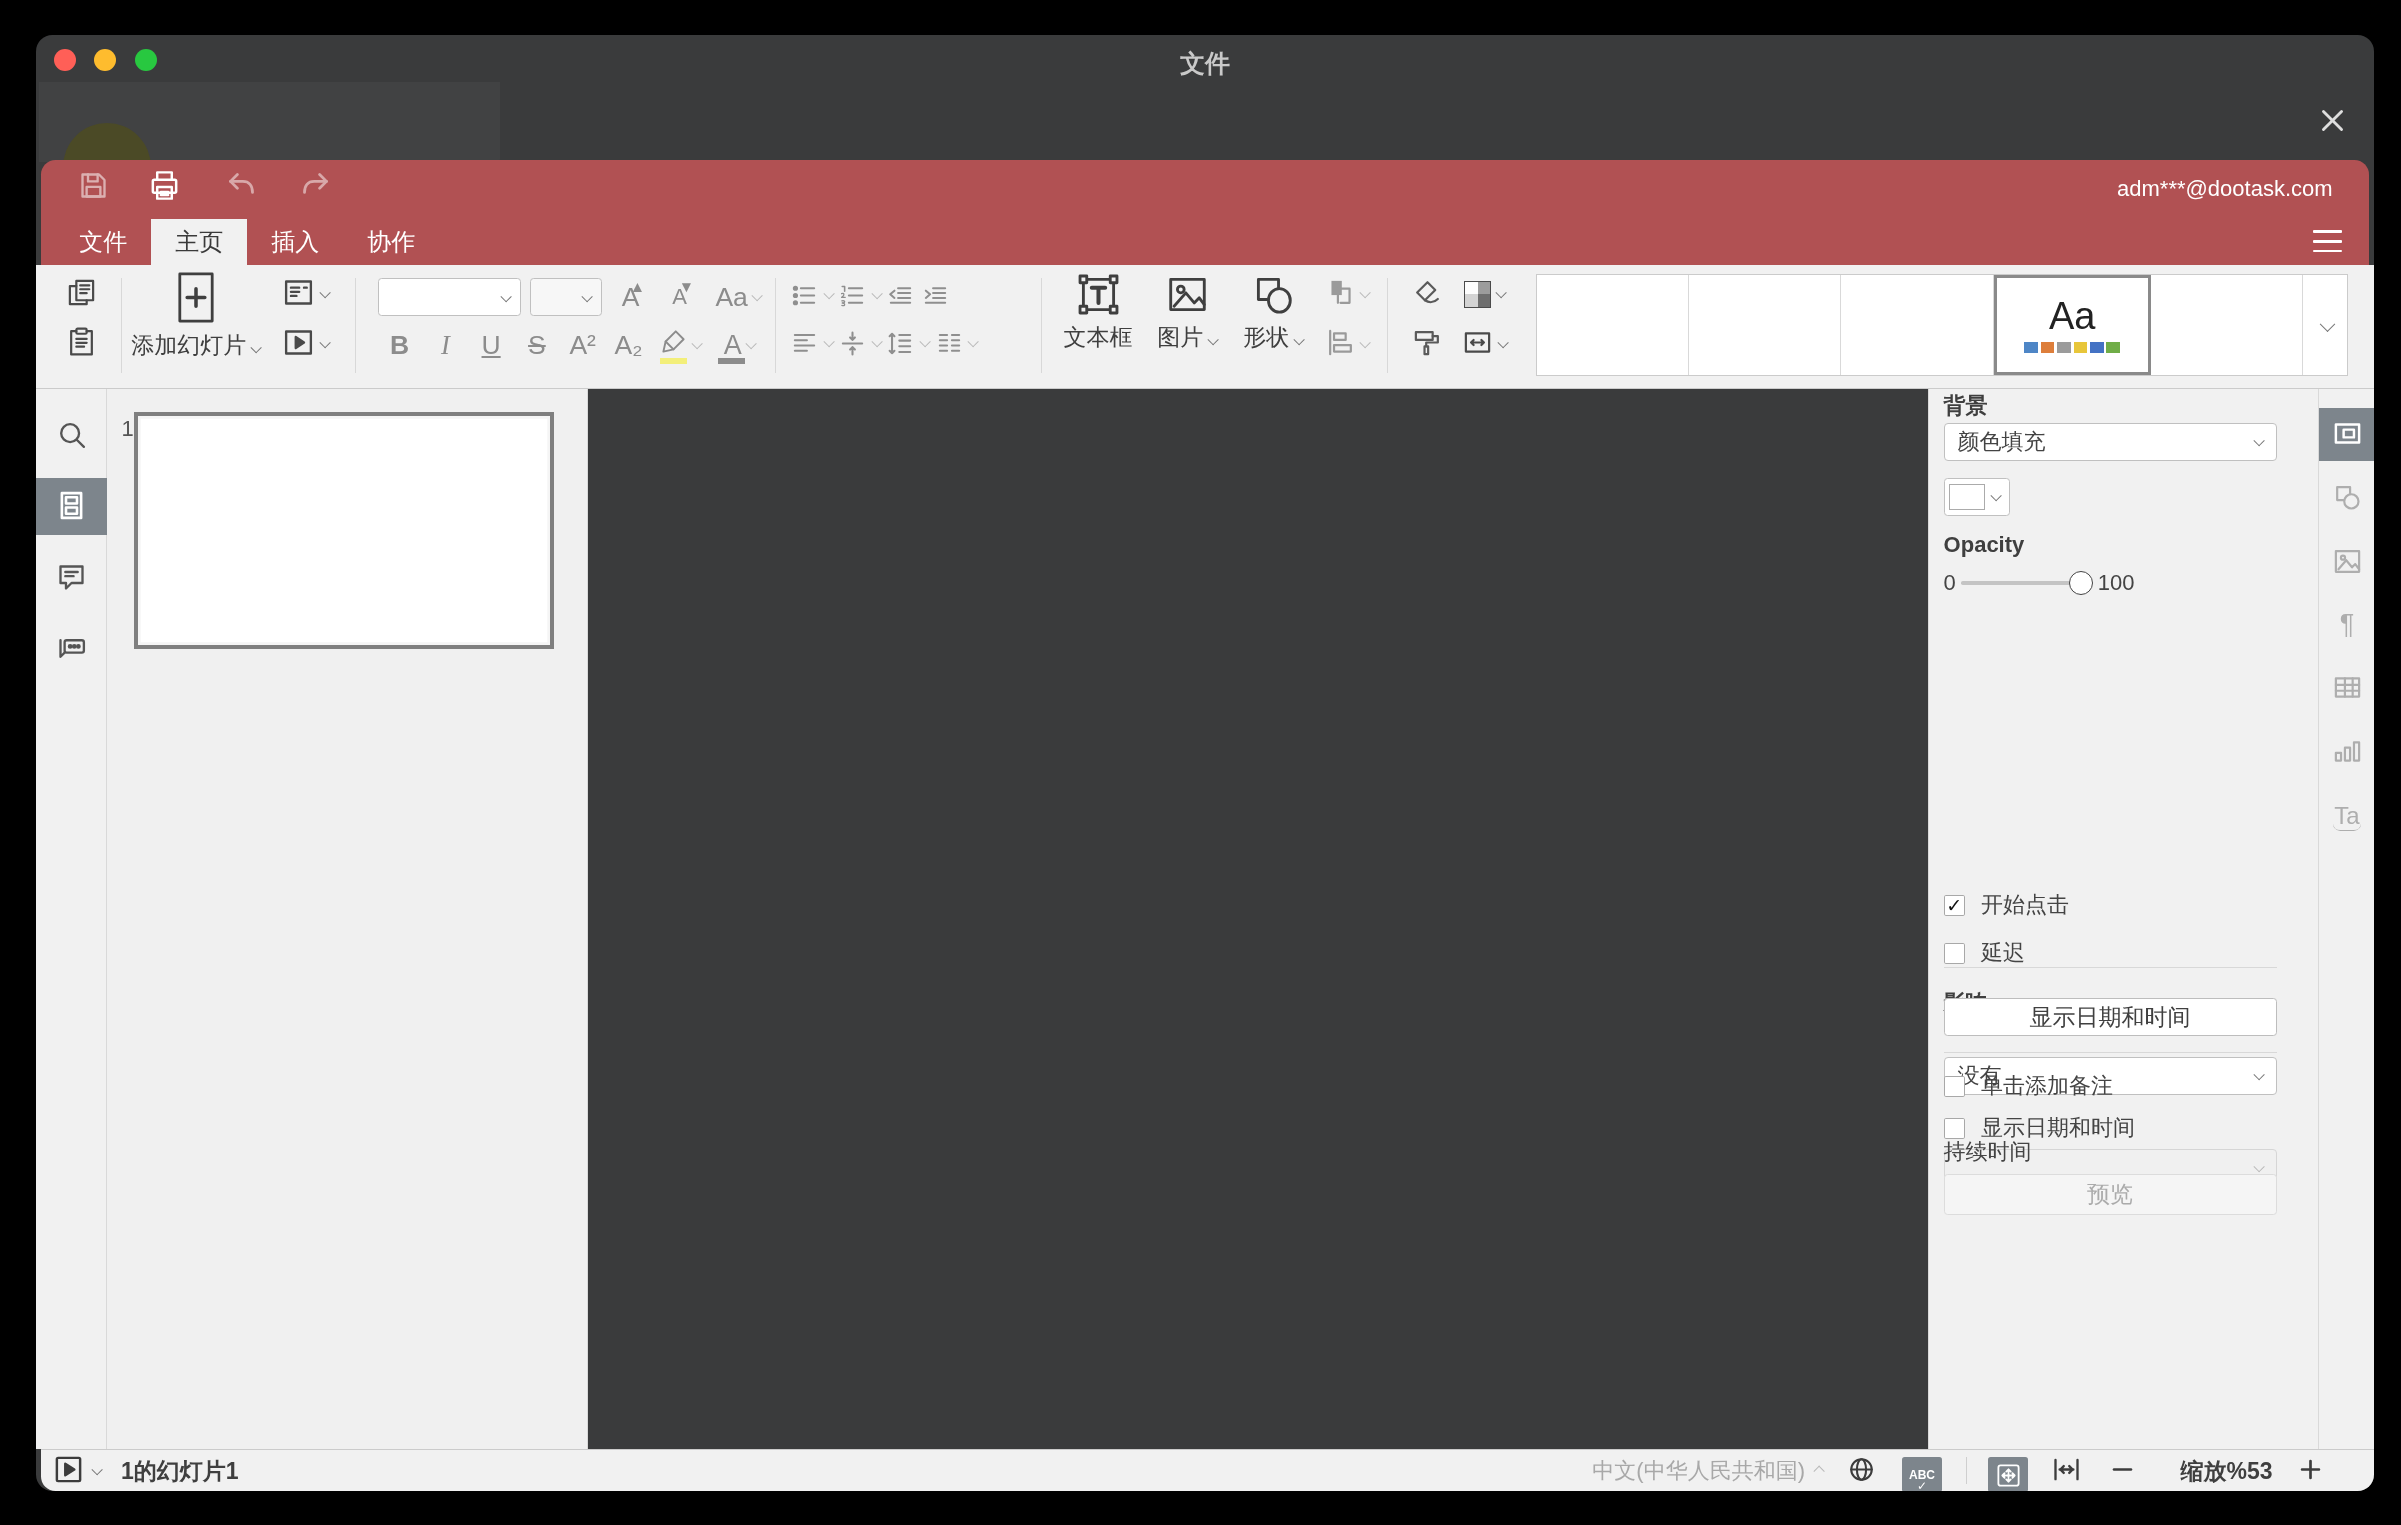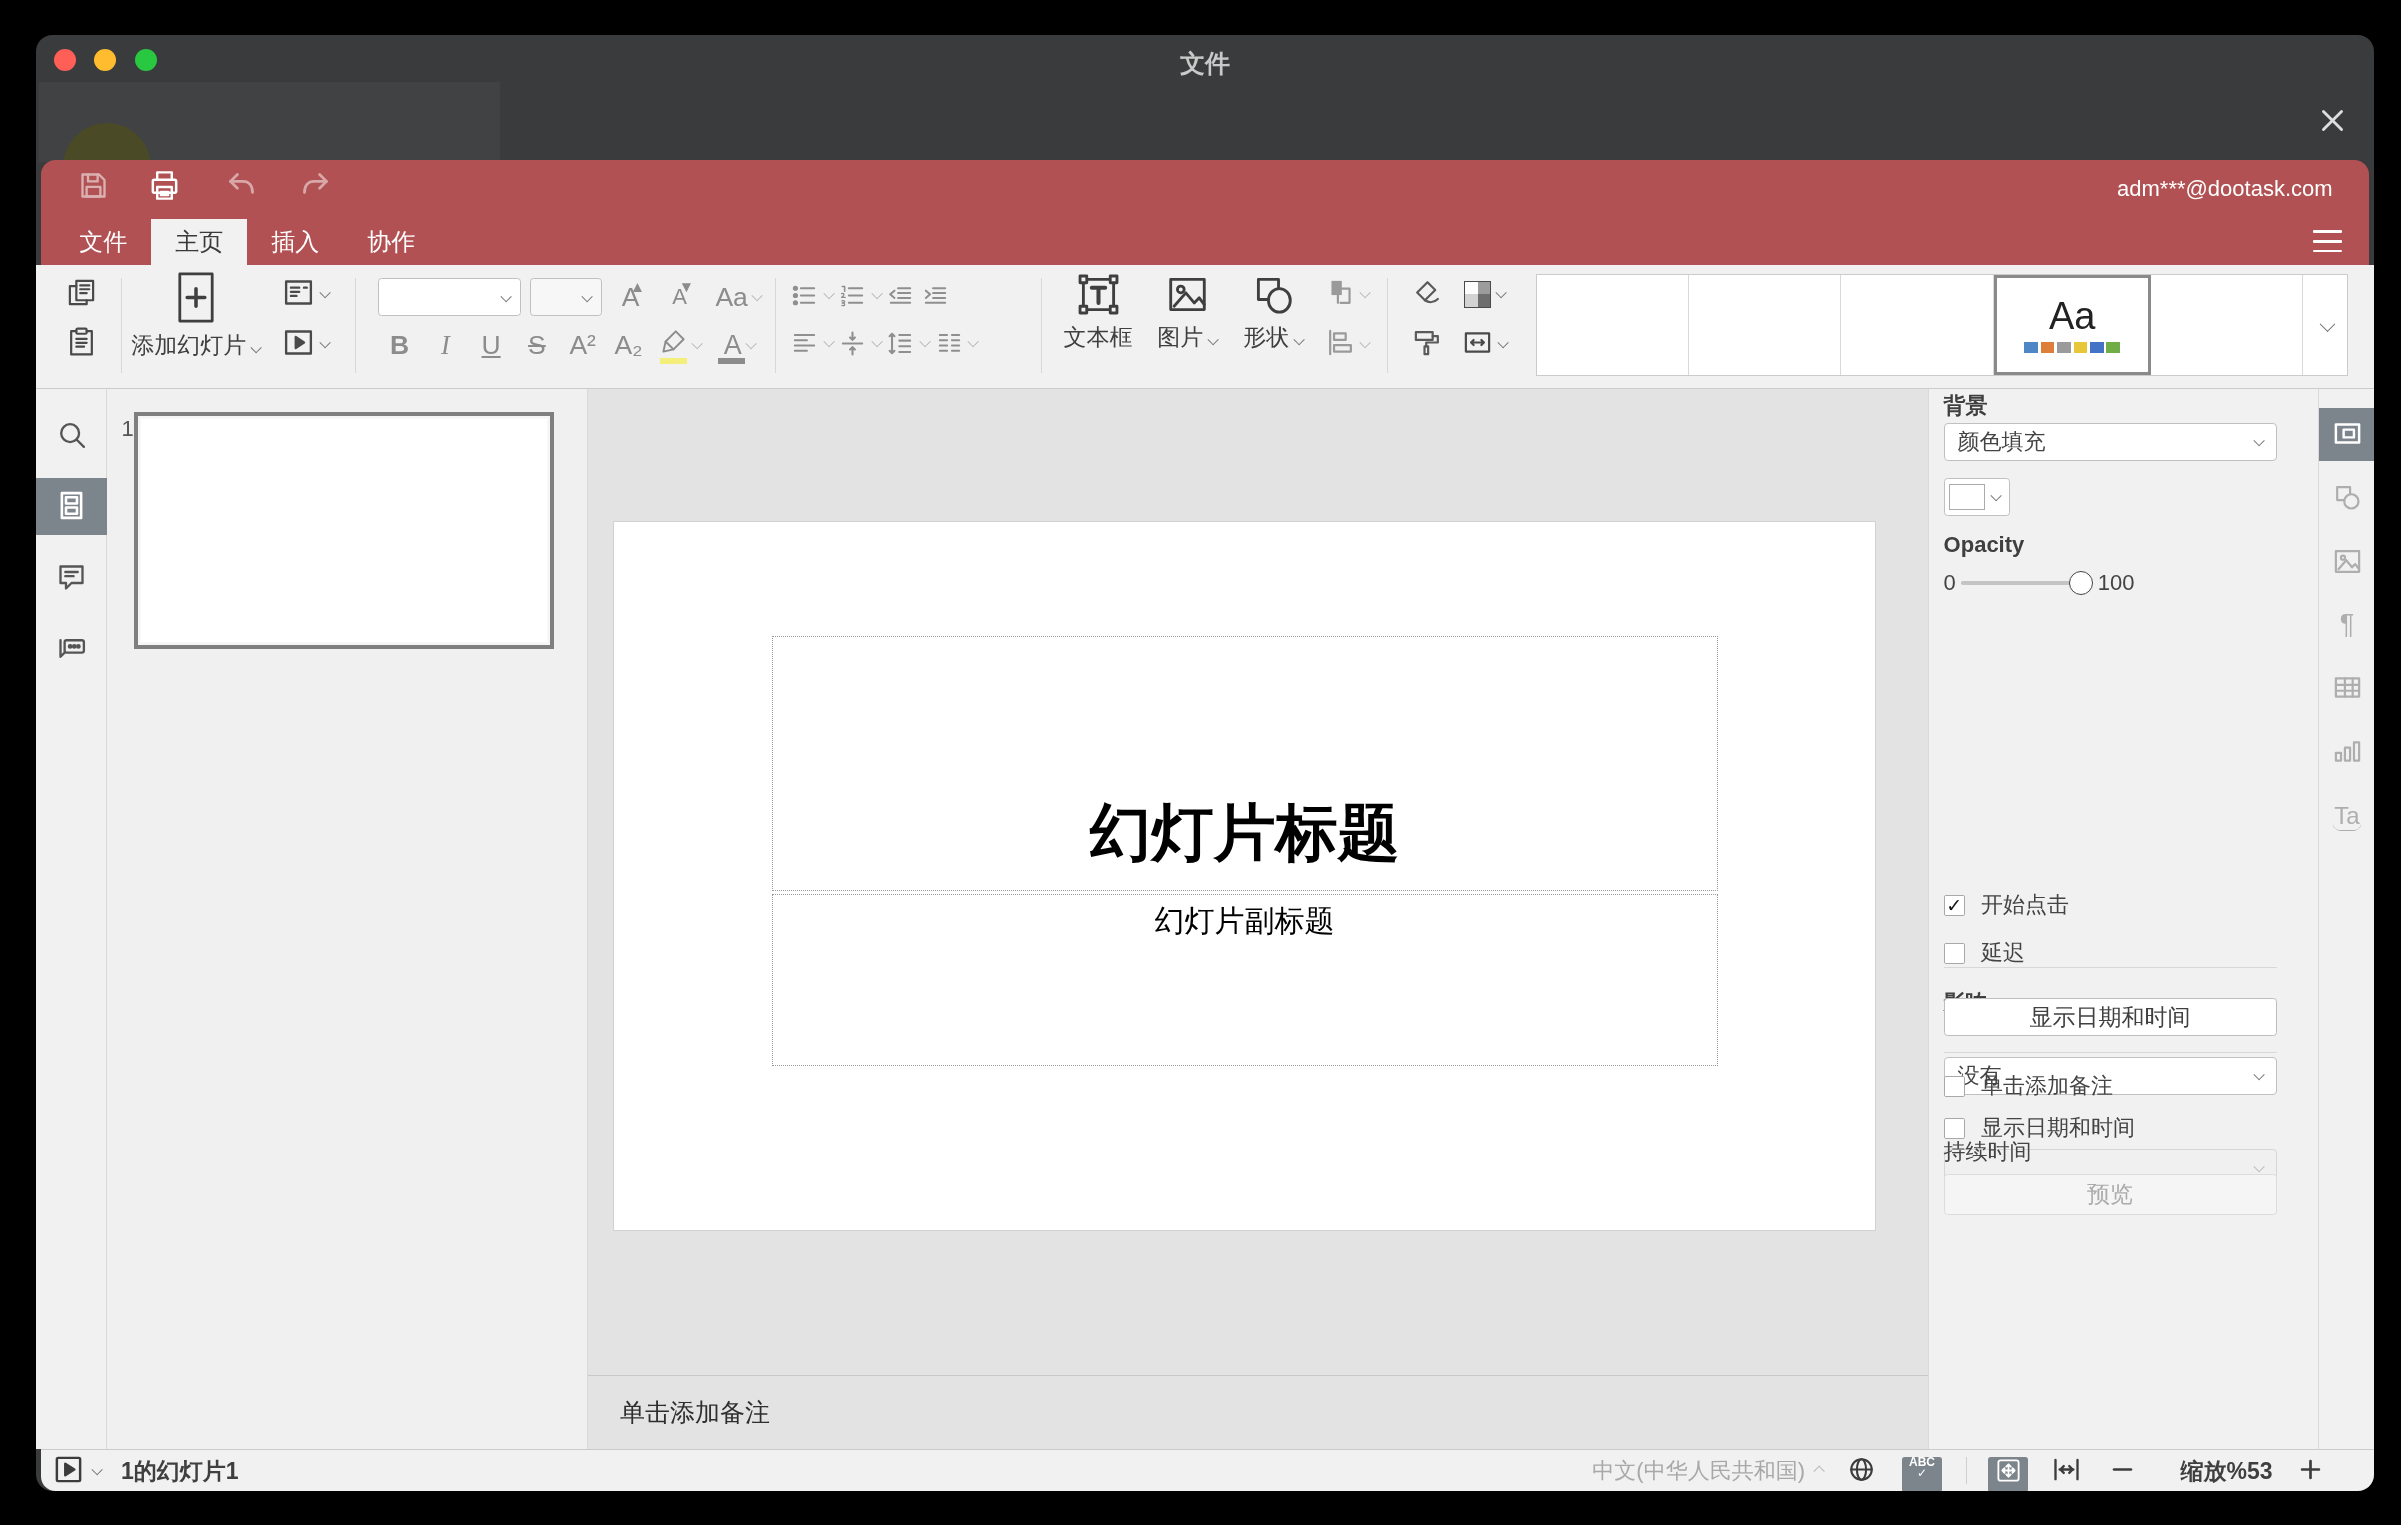--- a/index.html
+++ b/index.html
@@ -134,21 +134,21 @@
   .rightstrip { position:absolute; left:2282px; top:354px; width:56px; height:1060px; background:#f1f1f1;
                 border-left:0.9px solid #d9d9d9; }
   .strip-btn { position:absolute; left:0; width:56px; height:53px; display:flex; align-items:center; justify-content:center;
                color:#aeaeae; cursor:pointer; }
   .strip-btn.active { background:#7d858c; color:#fff; }
 
   
   .statusbar { position:absolute; left:5px; top:1414px; width:2338px; height:42px; background:#f1f1f1;
                border-top:0.9px solid #cbcbcb; border-radius:0 0 14.6px 14.6px; z-index:2; }
   .sb { position:absolute; top:0; height:42px; display:flex; align-items:center; }
-  .sb-block { width:40px; height:35px; border-radius:2.7px; display:flex; align-items:flex-start; justify-content:center; cursor:pointer; }
+  .sb-block { width:40px; height:35px; border-radius:2.7px; display:flex; align-items:flex-end; justify-content:center; cursor:pointer; }
   .sb-block.active { background:#7d858c; color:#fff; }
   .sb-vdiv { position:absolute; top:7.3px; width:0.9px; height:27px; background:#cfcfcf; }
   .abc-glyph { font-size:12px; font-weight:700; line-height:11px; text-align:center; }
 
   svg.ic { stroke:currentColor; fill:none; stroke-width:1.7; stroke-linecap:round; stroke-linejoin:round; }
 </style>
 </head>
 <body>
 
 <div class="stage">
@@ -554,33 +554,20 @@
             </svg>
         </span>
       </div>
     </div>
 
     <div class="thumbpanel">
       <div class="thumb-num">1</div>
       <div class="thumb"></div>
     </div>
 
-    <div class="canvas">
-      <div class="slide">
-        <div class="ph ph-title">
-          <div class="slide-title-text">幻灯片标题</div>
-        </div>
-        <div class="ph ph-sub">
-          <div class="slide-sub-text">幻灯片副标题</div>
-        </div>
-      </div>
-      <div class="notesbar">
-        <div class="notes-text">单击添加备注</div>
-      </div>
-    </div>
 
     <div class="rightpanel">
       <div class="rp rp-label" style="top:1.8px">背景</div>
       <div class="rp dropdown" style="top:34px">
         <span>颜色填充</span><span class="chev"></span>
       </div>
       <div class="rp swatchdd" style="top:89px">
         <span class="sw"></span>
           <span class="chev"></span>
       </div>

